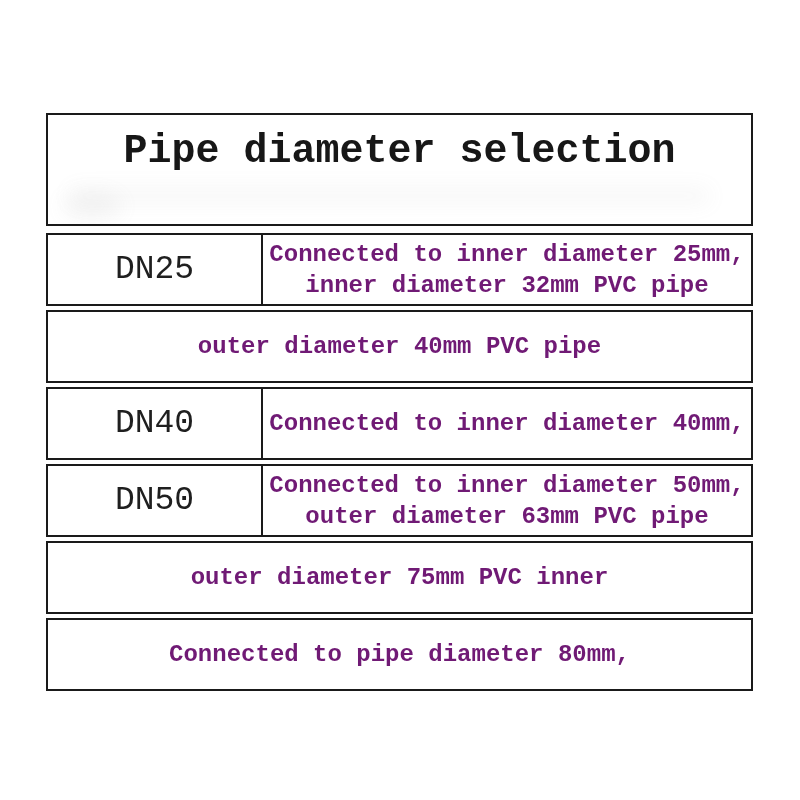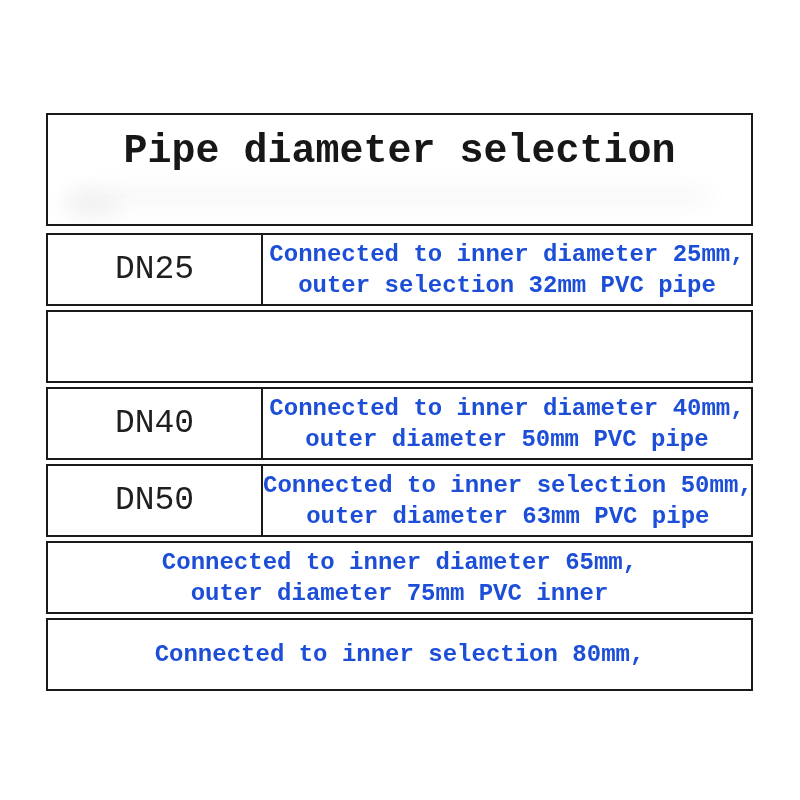--- a/index.html
+++ b/index.html
@@ -75,21 +75,21 @@
   }
   .cell-desc {
     flex: 1 1 auto;
     display: flex;
     flex-direction: column;
     align-items: center;
     justify-content: center;
     font-size: 24px;
     line-height: 31px;
     font-weight: 700;
-    color: #1d4ed8;
+    color: #701a75;
     text-align: center;
   }
   .cell-desc div {
     white-space: nowrap;
   }
 </style>
 </head>
 <body>
 
 <div class="canvas">
@@ -98,52 +98,51 @@
     <div class="title-box">
       <div class="title">Pipe diameter selection</div>
       <div class="smudge s1"></div>
       <div class="smudge s2"></div>
     </div>
 
     <div class="row">
       <div class="cell-dn">DN25</div>
       <div class="cell-desc">
         <div>Connected to inner diameter 25mm,</div>
-        <div>outer selection 32mm PVC pipe</div>
+        <div>inner diameter 32mm PVC pipe</div>
       </div>
     </div>
 
     <div class="row">
       <div class="cell-desc">
+        <div>outer diameter 40mm PVC pipe</div>
       </div>
     </div>
 
     <div class="row">
       <div class="cell-dn">DN40</div>
       <div class="cell-desc">
         <div>Connected to inner diameter 40mm,</div>
-        <div>outer diameter 50mm PVC pipe</div>
       </div>
     </div>
 
     <div class="row">
       <div class="cell-dn">DN50</div>
       <div class="cell-desc">
-        <div>Connected to inner selection 50mm,</div>
+        <div>Connected to inner diameter 50mm,</div>
         <div>outer diameter 63mm PVC pipe</div>
       </div>
     </div>
 
     <div class="row">
       <div class="cell-desc">
-        <div>Connected to inner diameter 65mm,</div>
         <div>outer diameter 75mm PVC inner</div>
       </div>
     </div>
 
     <div class="row">
       <div class="cell-desc">
-        <div>Connected to inner selection 80mm,</div>
+        <div>Connected to pipe diameter 80mm,</div>
       </div>
     </div>
 
   </div>
 </div>
 
 </body></html>

